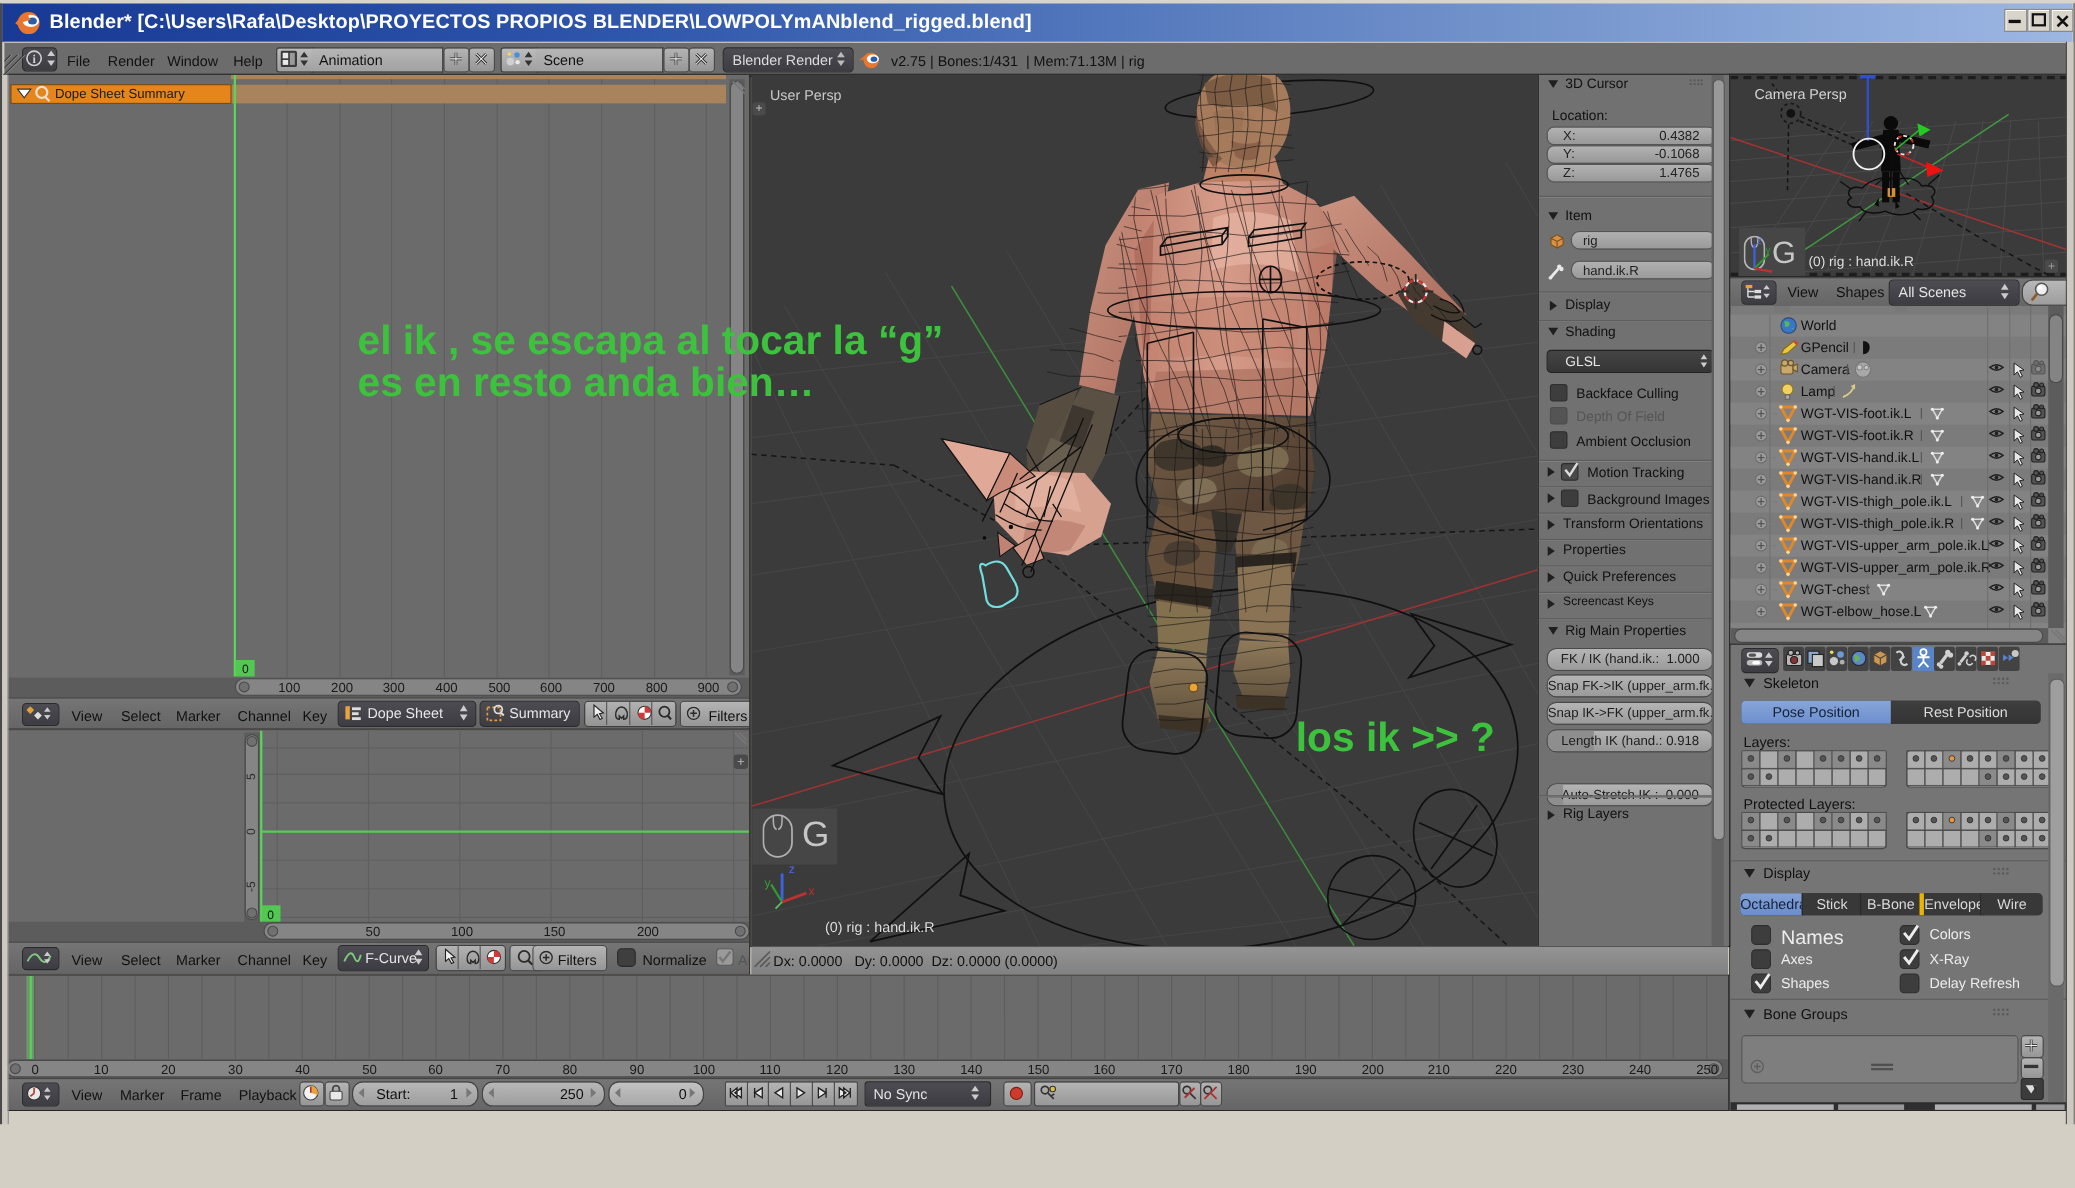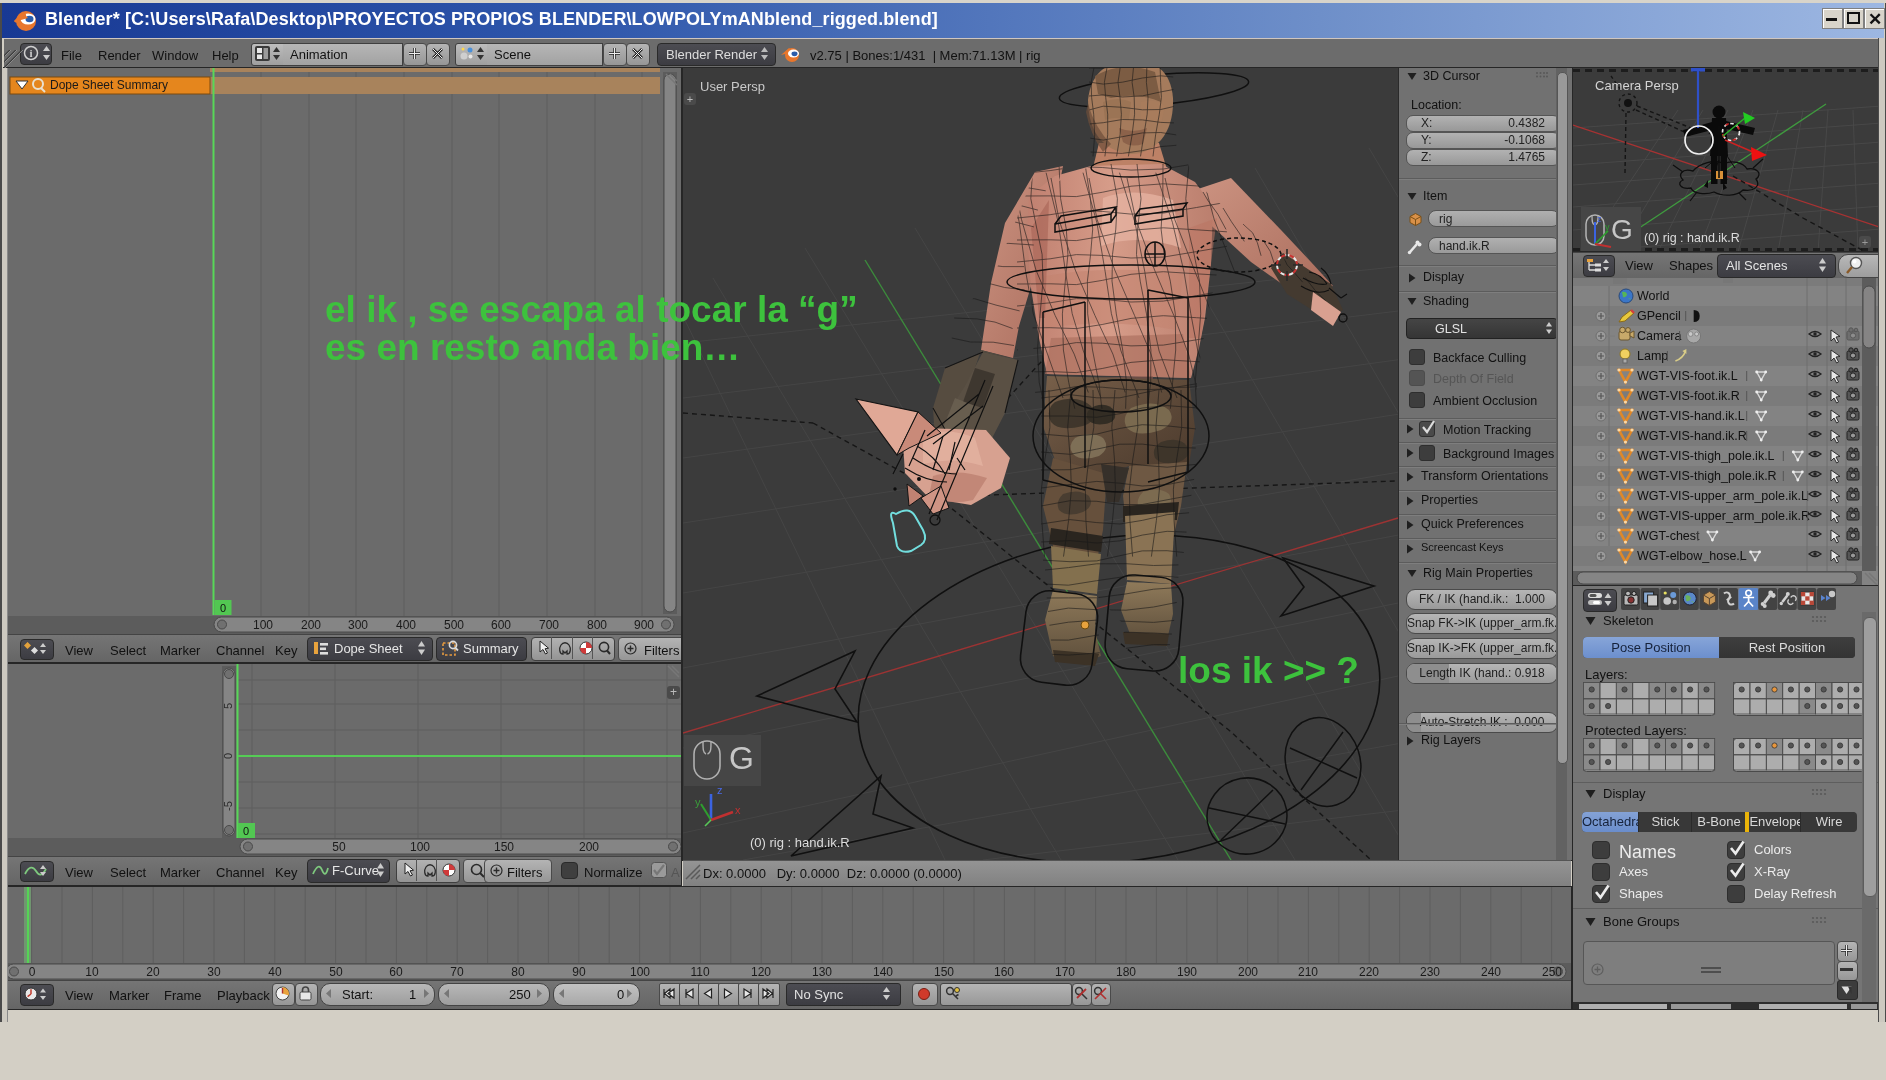--- a/index.html
+++ b/index.html
@@ -682,21 +682,21 @@
       <div class="abs nsep" style="top:197px;"></div>
       <svg class="abs" style="left:9px;top:205px;" width="8" height="10" viewBox="0 0 8 10">
           <path d="M1 0.5 L7.5 5 L1 9.5 Z" fill="#1f1f1f"></path>
         </svg>
       <div class="abs menutxt" style="left:24px;top:202px;font-size:12.5px;">Display</div>
       <div class="abs nsep" style="top:223px;"></div>
       <svg class="abs" style="left:8px;top:229px;" width="10" height="9" viewBox="0 0 10 9">
           <path d="M0.5 1 L9.5 1 L5 8 Z" fill="#1f1f1f"></path>
         </svg>
       <div class="abs menutxt" style="left:24px;top:226px;font-size:12.5px;">Shading</div>
-      <div class="abs" style="left:7px;top:250px;width:152px;height:21px;background:linear-gradient(#454545,#353535);border:1px solid #222;border-radius:4px;color:#e4e4e4;font-size:12.5px;line-height:21px;padding-left:28px;box-sizing:border-box;">GLSL</div>
+      <div class="abs" style="left:7px;top:250px;width:152px;height:21px;background:linear-gradient(#454545,#353535);border:1px solid #222;border-radius:4px;color:#e4e4e4;font-size:12.5px;line-height:21px;padding-left:16px;box-sizing:border-box;">GLSL</div>
       <svg class="abs" style="left:146px;top:253px;" width="8" height="14" viewBox="0 0 8 14">
           <path d="M4 1 L7 5.5 L1 5.5 Z" fill="#ccc"></path>
           <path d="M4 13 L7 8.5 L1 8.5 Z" fill="#ccc"></path>
         </svg>
       <div class="abs ncheck" style="left:10px;top:281px;"></div>
       <div class="abs menutxt" style="left:34px;top:283px;font-size:12.5px;">Backface Culling</div>
       <div class="abs ncheck" style="left:10px;top:302px;opacity:0.55;"></div>
       <div class="abs" style="left:34px;top:304px;font-size:12.5px;color:#555;">Depth Of Field</div>
       <div class="abs ncheck" style="left:10px;top:324px;"></div>
       <div class="abs menutxt" style="left:34px;top:326px;font-size:12.5px;">Ambient Occlusion</div>

